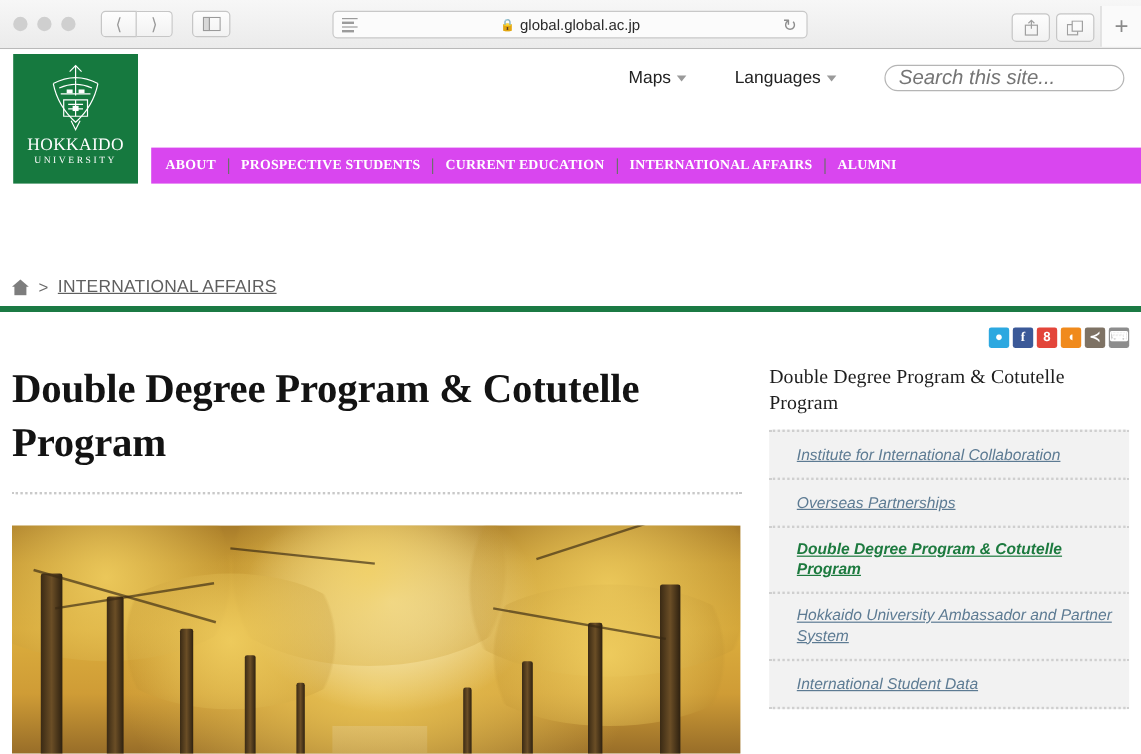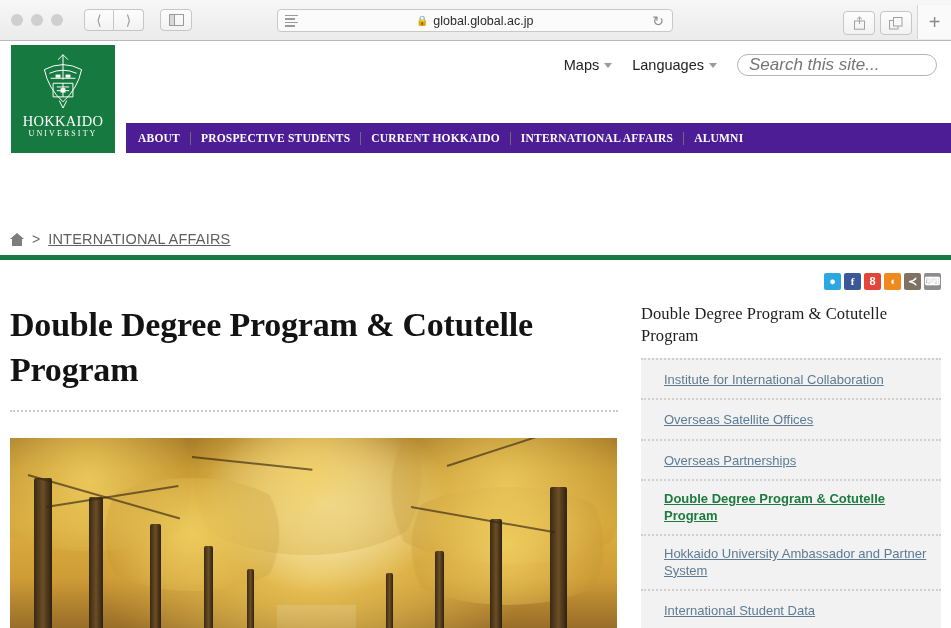--- a/index.html
+++ b/index.html
@@ -86,21 +86,21 @@
   }
   .logo-sub {
     color: #ffffff; font-family: "Liberation Serif", serif;
     font-size: 8px; letter-spacing: 2.1px; text-align: center;
   }
 
   .util-row {
     position: absolute; right: 0; top: 10px;
     width: 700px; height: 28px;
     display: flex; align-items: center; justify-content: flex-end;
-    padding-right: 14px; gap: 20px;
+    padding-right: 14px; gap: 40px;
   }
   .util-link {
     font-size: 14.5px; color: #222; display: flex; align-items: center; gap: 5px;
   }
   .caret { width: 0; height: 0; border-left: 4px solid transparent;
            border-right: 4px solid transparent; border-top: 5px solid #9a9a9a; }
   .search-box {
     width: 200px; height: 22px; border: 1px solid #b5b5b5; border-radius: 11px;
     background: #fff; display: flex; align-items: center; padding: 0 8px 0 11px;
   }
@@ -113,21 +113,21 @@
     width: 13px; height: 13px; border: 2px solid #2e8b4f; border-radius: 50%;
     position: relative; flex: 0 0 auto;
   }
   .mag:after {
     content:''; position: absolute; right: -4px; bottom: -3px;
     width: 6px; height: 2px; background: #2e8b4f; transform: rotate(45deg);
   }
 
   .mainnav {
     position: absolute; left: 126px; top: 82px; right: 0; height: 30px;
-    background: #4c1d95; display: flex; align-items: center;
+    background: #d946ef; display: flex; align-items: center;
   }
   .nav-item {
     font-family: "Liberation Serif", serif; font-weight: bold;
     font-size: 11.5px; color: #ffffff; letter-spacing: .2px;
     padding: 0 10px; white-space: nowrap;
     border-right: 1px solid #6e6e6e; line-height: 13px;
   }
   .nav-item:first-child { padding-left: 12px; }
   .nav-item:last-child { border-right: none; }
 
@@ -219,20 +219,21 @@
     font-family: "Liberation Serif", serif;
     font-size: 16.5px; line-height: 1.32; color: #1d1d1d; letter-spacing: .1px;
   }
   .side-list {
     margin-top: 11px; background: #f2f2f2;
     border-top: 2px dotted #cfcfcf;
   }
   .side-item {
     padding: 10px 10px 10px 23px;
     border-bottom: 2px dotted #cfcfcf;
+    font-style: italic;
   }
   .side-item a {
     font-size: 13px; line-height: 1.27; color: #5d7b93;
     text-decoration: underline; display: inline-block;
   }
   .side-item.current a { color: #1d7a3f; font-weight: bold; }
 </style>
 </head>
 <body>
 
@@ -328,21 +329,21 @@
     </span>
     <span class="search-box">
       <input type="text" placeholder="Search this site..." style="">
       <span class="mag"></span>
     </span>
   </div>
 
   <nav class="mainnav">
     <span class="nav-item">ABOUT</span>
     <span class="nav-item">PROSPECTIVE STUDENTS</span>
-    <span class="nav-item">CURRENT HOKKAIDO</span>
+    <span class="nav-item">CURRENT EDUCATION</span>
     <span class="nav-item">INTERNATIONAL AFFAIRS</span>
     <span class="nav-item">ALUMNI</span>
   </nav>
 
   <div class="crumb">
     <span class="home-ico">
       <span class="roof"></span>
         <span class="body"></span>
     </span>
     <span class="crumb-sep">&gt;</span>
@@ -390,23 +391,20 @@
       </div>
     </div>
 
     <div class="col-side">
       <div class="side-title">Double Degree Program &amp; Cotutelle Program</div>
       <div class="side-list">
         <div class="side-item">
           <a href="#">Institute for International Collaboration</a>
         </div>
         <div class="side-item">
-          <a href="#">Overseas Satellite Offices</a>
-        </div>
-        <div class="side-item">
           <a href="#">Overseas Partnerships</a>
         </div>
         <div class="side-item current">
           <a href="#">Double Degree Program &amp; Cotutelle Program</a>
         </div>
         <div class="side-item">
           <a href="#">Hokkaido University Ambassador and Partner System</a>
         </div>
         <div class="side-item">
           <a href="#">International Student Data</a>

